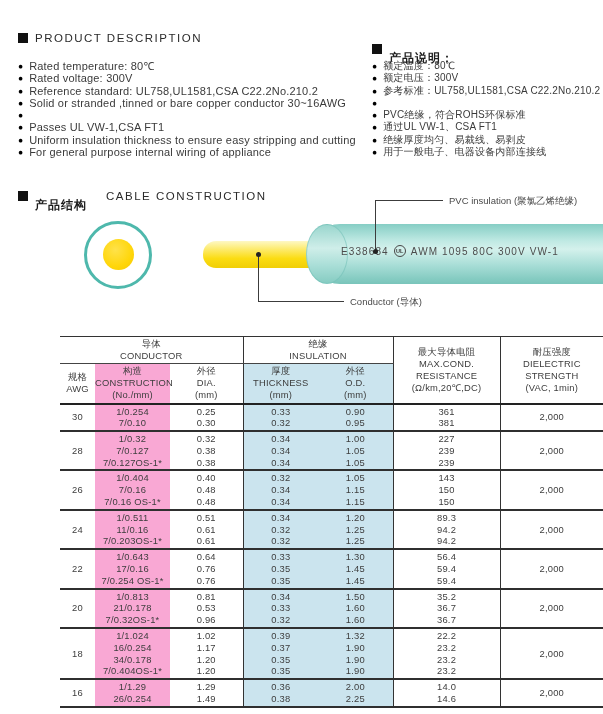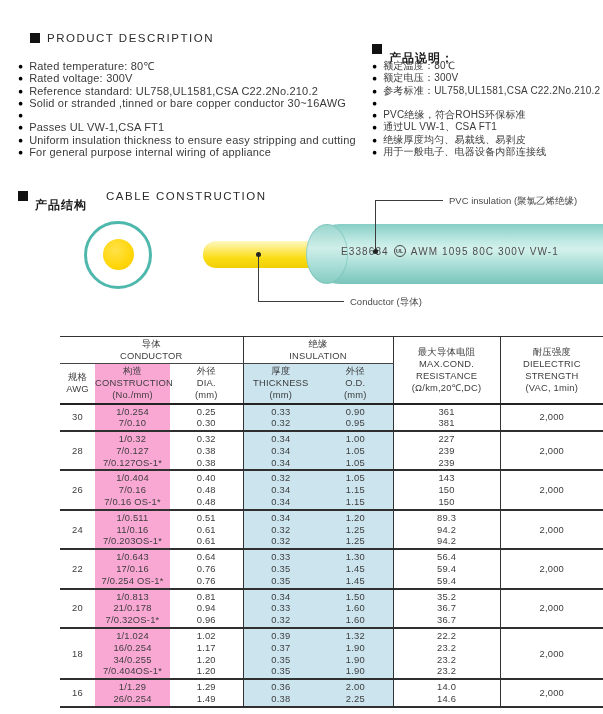--- a/index.html
+++ b/index.html
@@ -5,21 +5,21 @@
   html,body{margin:0;padding:0;background:#fff;}
   #page{
     position:relative;width:603px;height:714px;background:#ffffff;
     font-family:"Liberation Sans",sans-serif;color:#3d3d3d;overflow:hidden;
   }
   
   .sec-title{position:absolute;display:flex;align-items:center;gap:7px;white-space:nowrap;}
   .sq{width:10px;height:10px;background:#111;flex:0 0 auto;}
   .sec-title .t-en{font-size:11.5px;letter-spacing:1.5px;color:#2b2b2b;}
   .sec-title .t-zh{font-size:12px;font-weight:bold;color:#1d1d1d;letter-spacing:1px;margin-top:20px;}
-  #pd-title{left:18px;top:32px;margin-left:12px;}
+  #pd-title{left:18px;top:32px;}
   #pdzh-title{left:372px;top:30px;}
   #cc-title{left:18px;top:177px;}
   #cc-title .t-en{margin-left:12px;}
   
   .bullets{position:absolute;top:60px;}
   #bullets-en{left:18px;width:352px;}
   #bullets-zh{left:372px;width:231px;}
   .bullet-item{display:flex;align-items:flex-start;height:12.3px;white-space:nowrap;overflow:hidden;}
   .dot{font-size:8.5px;line-height:12.3px;margin-right:6px;color:#000;flex:0 0 auto;}
   .bi-text{font-size:11px;line-height:12.3px;letter-spacing:0.2px;color:#3a3a3a;}
@@ -402,21 +402,21 @@
           <td class="c-awg">
             <div class="cellline">20</div>
           </td>
           <td class="c-con bg-y">
             <div class="cellline">1/0.813</div>
             <div class="cellline">21/0.178</div>
             <div class="cellline">7/0.32OS-1*</div>
           </td>
           <td class="c-dia">
             <div class="cellline">0.81</div>
-            <div class="cellline">0.94</div>
+            <div class="cellline">0.53</div>
             <div class="cellline">0.96</div>
           </td>
           <td class="c-thk bg-b">
             <div class="cellline">0.34</div>
             <div class="cellline">0.33</div>
             <div class="cellline">0.32</div>
           </td>
           <td class="c-od bg-b">
             <div class="cellline">1.50</div>
             <div class="cellline">1.60</div>
@@ -431,21 +431,21 @@
             <div class="cellline">2,000</div>
           </td>
         </tr>
         <tr>
           <td class="c-awg">
             <div class="cellline">18</div>
           </td>
           <td class="c-con bg-y">
             <div class="cellline">1/1.024</div>
             <div class="cellline">16/0.254</div>
-            <div class="cellline">34/0.255</div>
+            <div class="cellline">34/0.178</div>
             <div class="cellline">7/0.404OS-1*</div>
           </td>
           <td class="c-dia">
             <div class="cellline">1.02</div>
             <div class="cellline">1.17</div>
             <div class="cellline">1.20</div>
             <div class="cellline">1.20</div>
           </td>
           <td class="c-thk bg-b">
             <div class="cellline">0.39</div>

